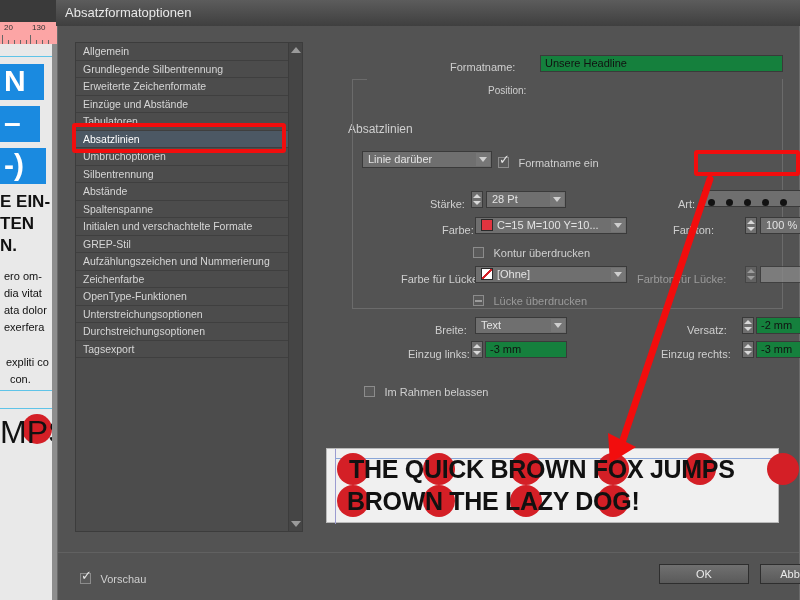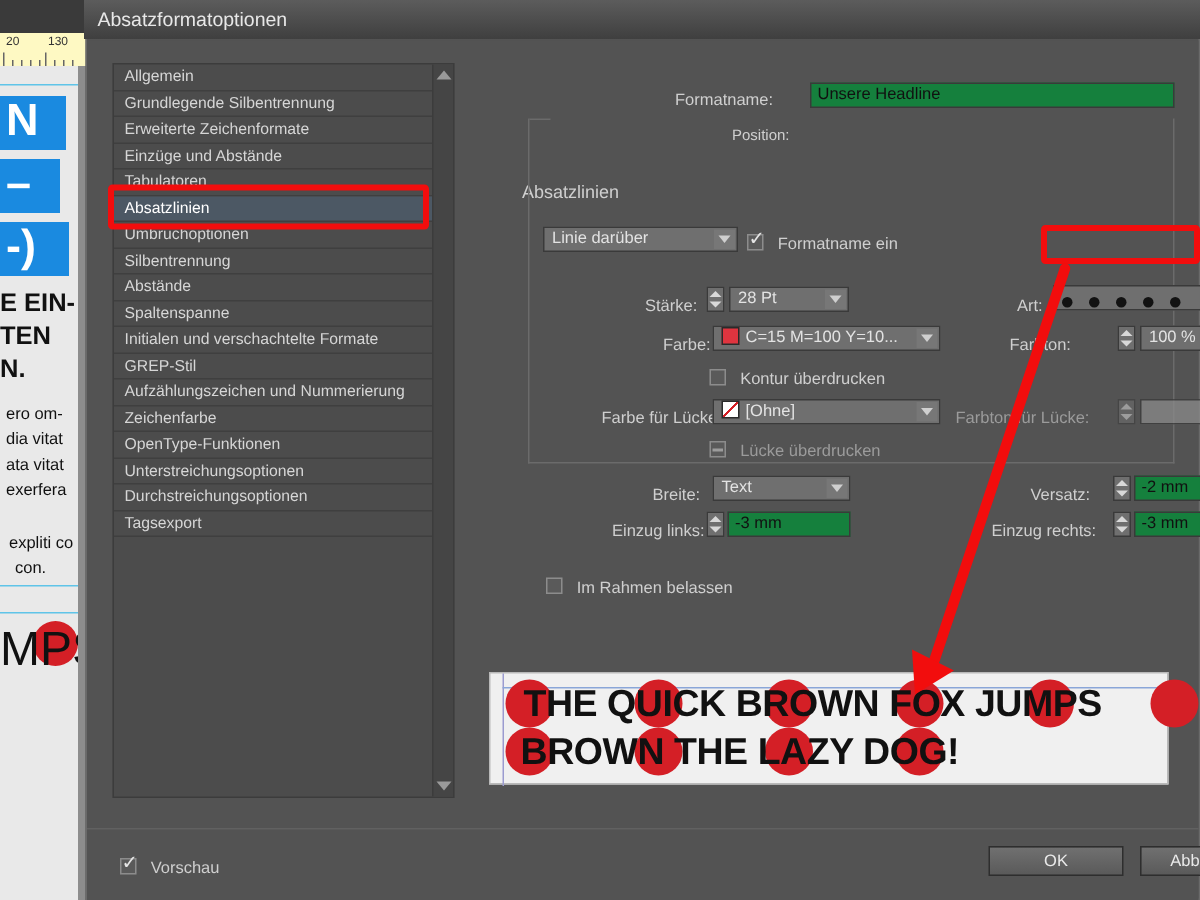--- a/index.html
+++ b/index.html
@@ -7,21 +7,21 @@
     width: 800px; height: 600px; overflow: hidden;
     font-family: "Liberation Sans", sans-serif;
     background: #2b2b2b; position: relative;
   }
 
   
   #bg-app { position: absolute; inset: 0; background: #474747; }
   #bg-topbar { position: absolute; left: 0; top: 0; width: 800px; height: 46px; background: #3a3a3a; }
   #bg-ruler {
     position: absolute; left: 0; top: 22px; width: 58px; height: 22px;
-    background: #fef9c3; color: #222; font-size: 8px;
+    background: #fca5a5; color: #222; font-size: 8px;
   }
   #bg-ruler .rtick { position: absolute; top: 1px; font-size: 8px; color: #333; }
   #bg-ruler .rmark { position: absolute; bottom: 0; width: 1px; background: #666; }
   #bg-canvas {
     position: absolute; left: 0; top: 44px; width: 58px; height: 556px;
     background: #e9e9e9; overflow: hidden;
   }
   .bg-hl { position: absolute; background: #1a8ae0; color: #fff; font-weight: bold; }
   .bg-txt { position: absolute; color: #111; }
   #bg-guide { position: absolute; left: 0; width: 58px; height: 1px; background: #5fc4e8; }
@@ -166,21 +166,21 @@
     <div class="bg-hl" style="left:0px; top:20px; width:44px; height:36px; font-size:30px; padding-left:4px;">N</div>
     <div class="bg-hl" style="left:0px; top:62px; width:40px; height:36px; font-size:30px; padding-left:4px;">–</div>
     <div class="bg-hl" style="left:0px; top:104px; width:46px; height:36px; font-size:30px; padding-left:4px;">-)</div>
 
     <div class="bg-txt" style="left:0px; top:148px; font-size:17px; font-weight:bold;">E EIN-</div>
     <div class="bg-txt" style="left:0px; top:170px; font-size:17px; font-weight:bold;">TEN</div>
     <div class="bg-txt" style="left:0px; top:192px; font-size:17px; font-weight:bold;">N.</div>
 
     <div class="bg-txt" style="left:4px; top:226px; font-size:11px;">ero om-</div>
     <div class="bg-txt" style="left:4px; top:243px; font-size:11px;">dia vitat</div>
-    <div class="bg-txt" style="left:4px; top:260px; font-size:11px;">ata vitat</div>
+    <div class="bg-txt" style="left:4px; top:260px; font-size:11px;">ata dolor</div>
     <div class="bg-txt" style="left:4px; top:277px; font-size:11px;">exerfera</div>
     <div class="bg-txt" style="left:6px; top:312px; font-size:11px;">expliti co</div>
     <div class="bg-txt" style="left:10px; top:329px; font-size:11px;">con.</div>
 
     <div id="bg-guide" style="top:346px;"></div>
     <div style="position:absolute;left:0;top:364px;width:58px;height:1px;background:#5fc4e8;"></div>
     <div id="bg-dot" style="left:22px; top:370px; width:30px; height:30px;"></div>
     <div class="bg-txt" style="left:0px; top:370px; font-size:32px; font-weight:normal;">MPS</div>
   </div>
   <div id="bg-gutter"></div>

